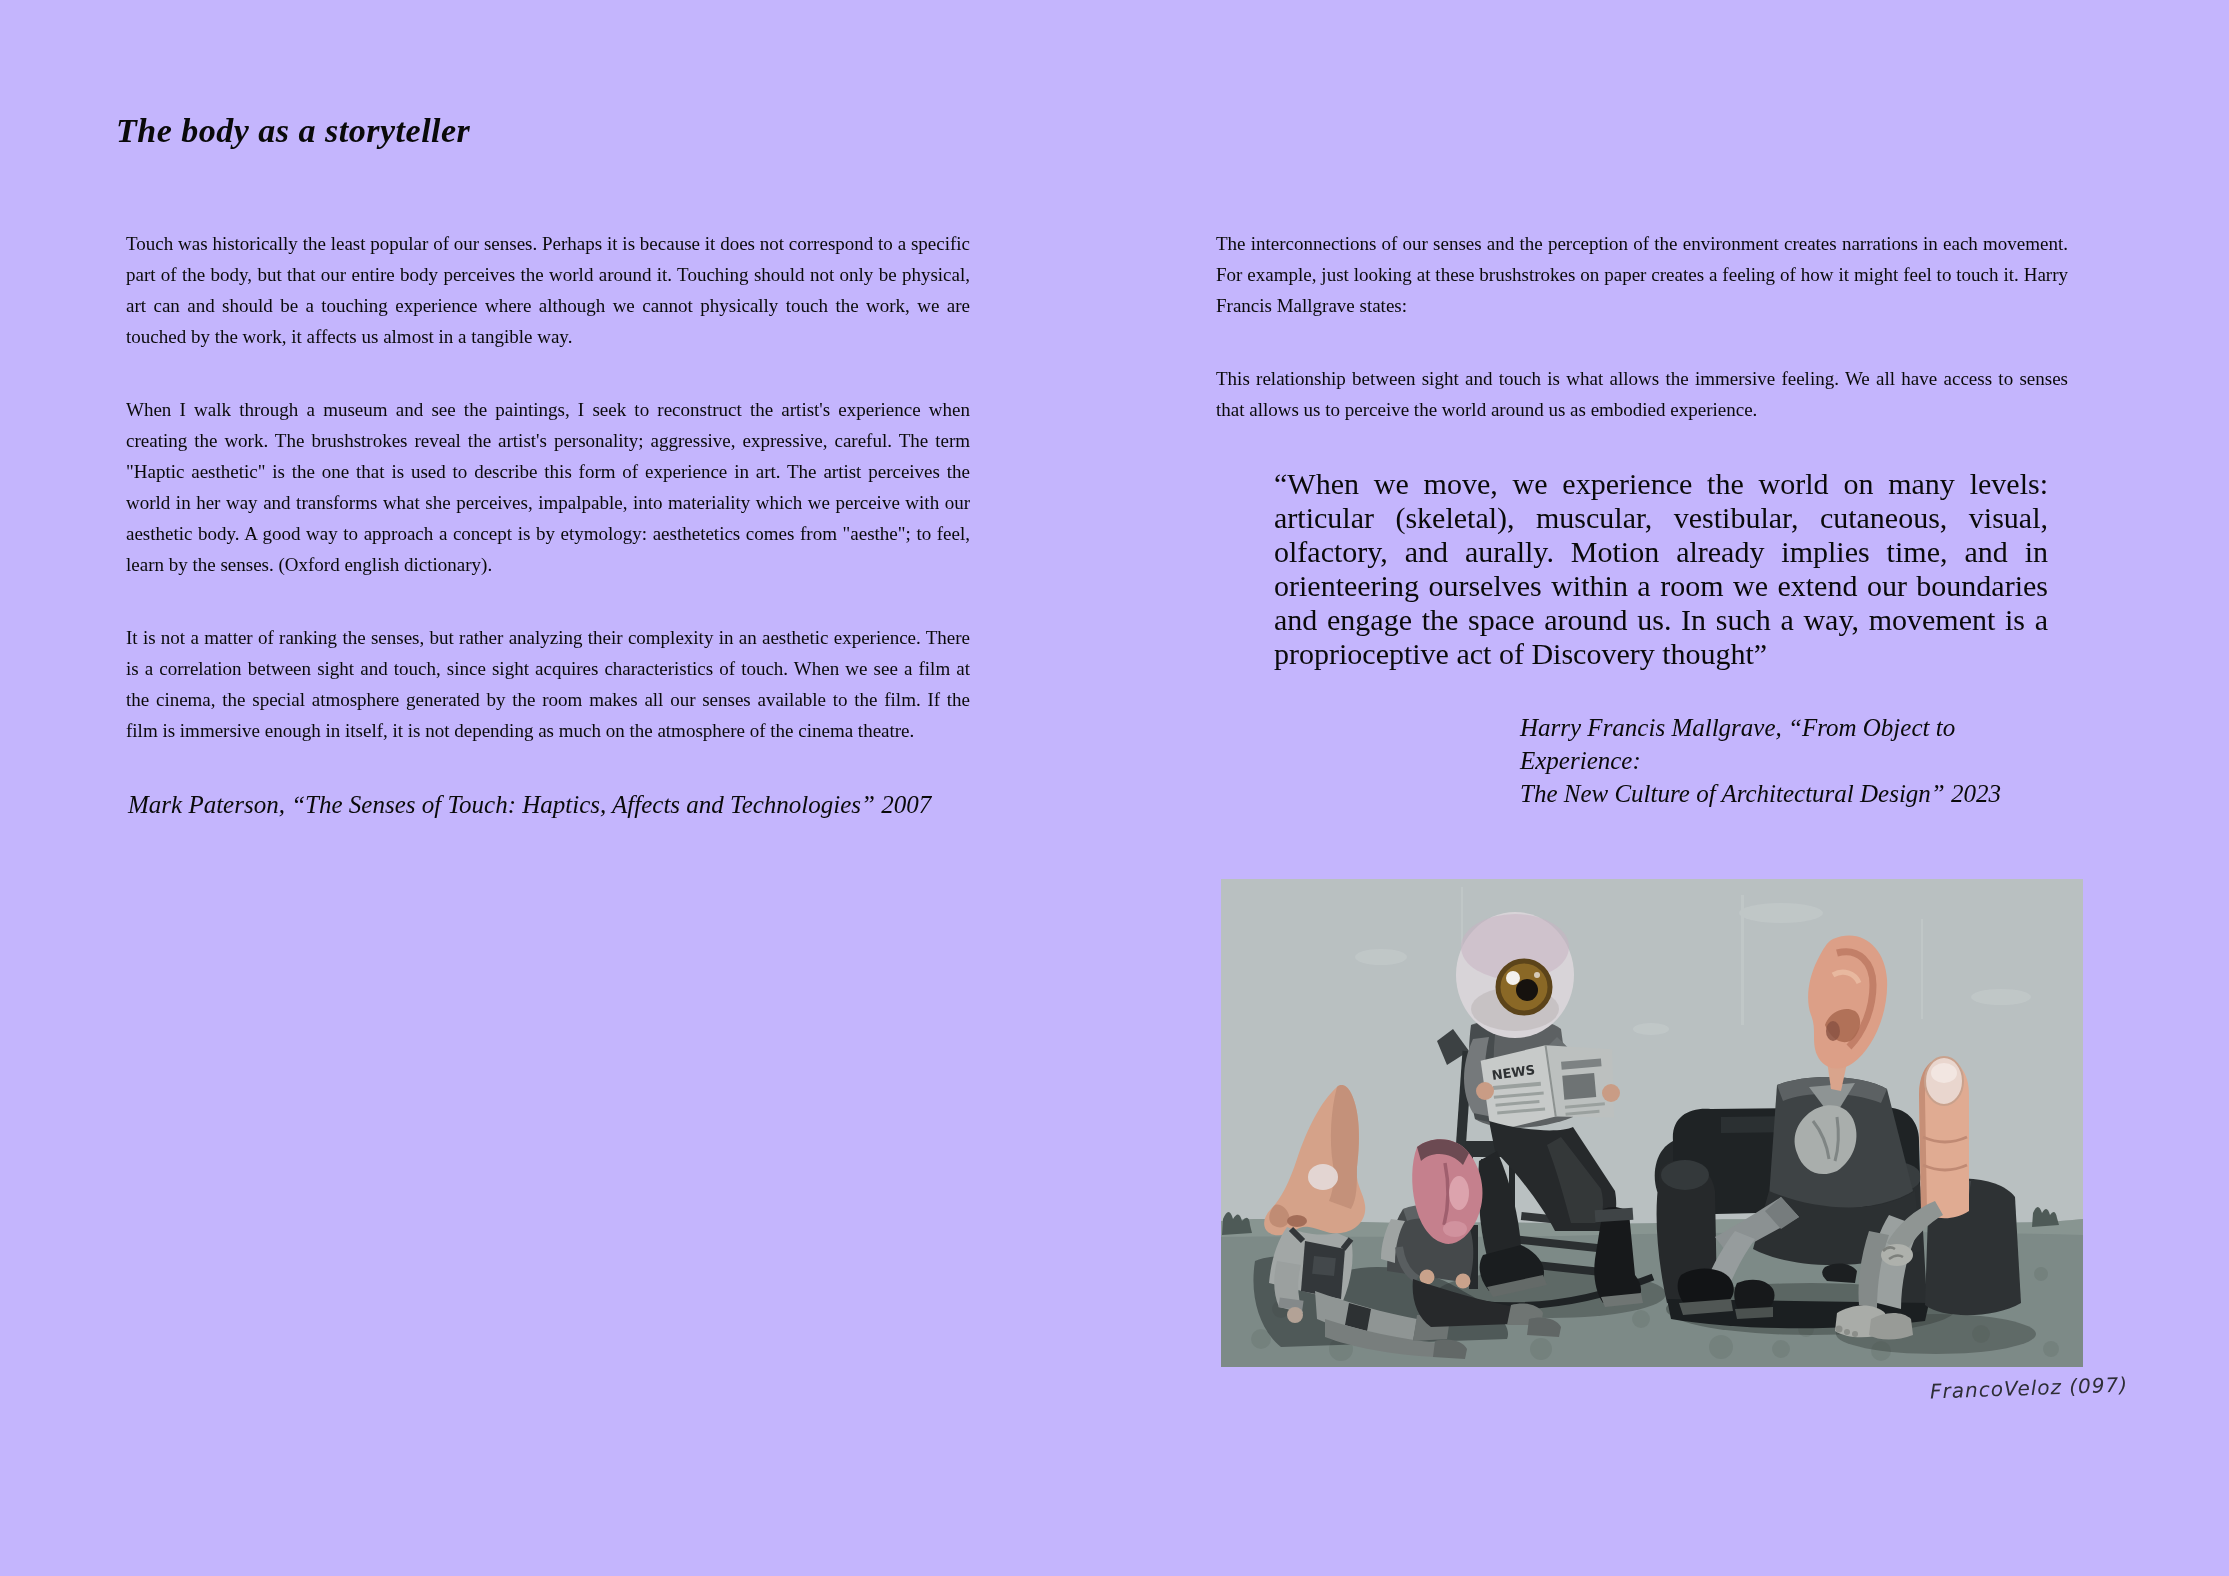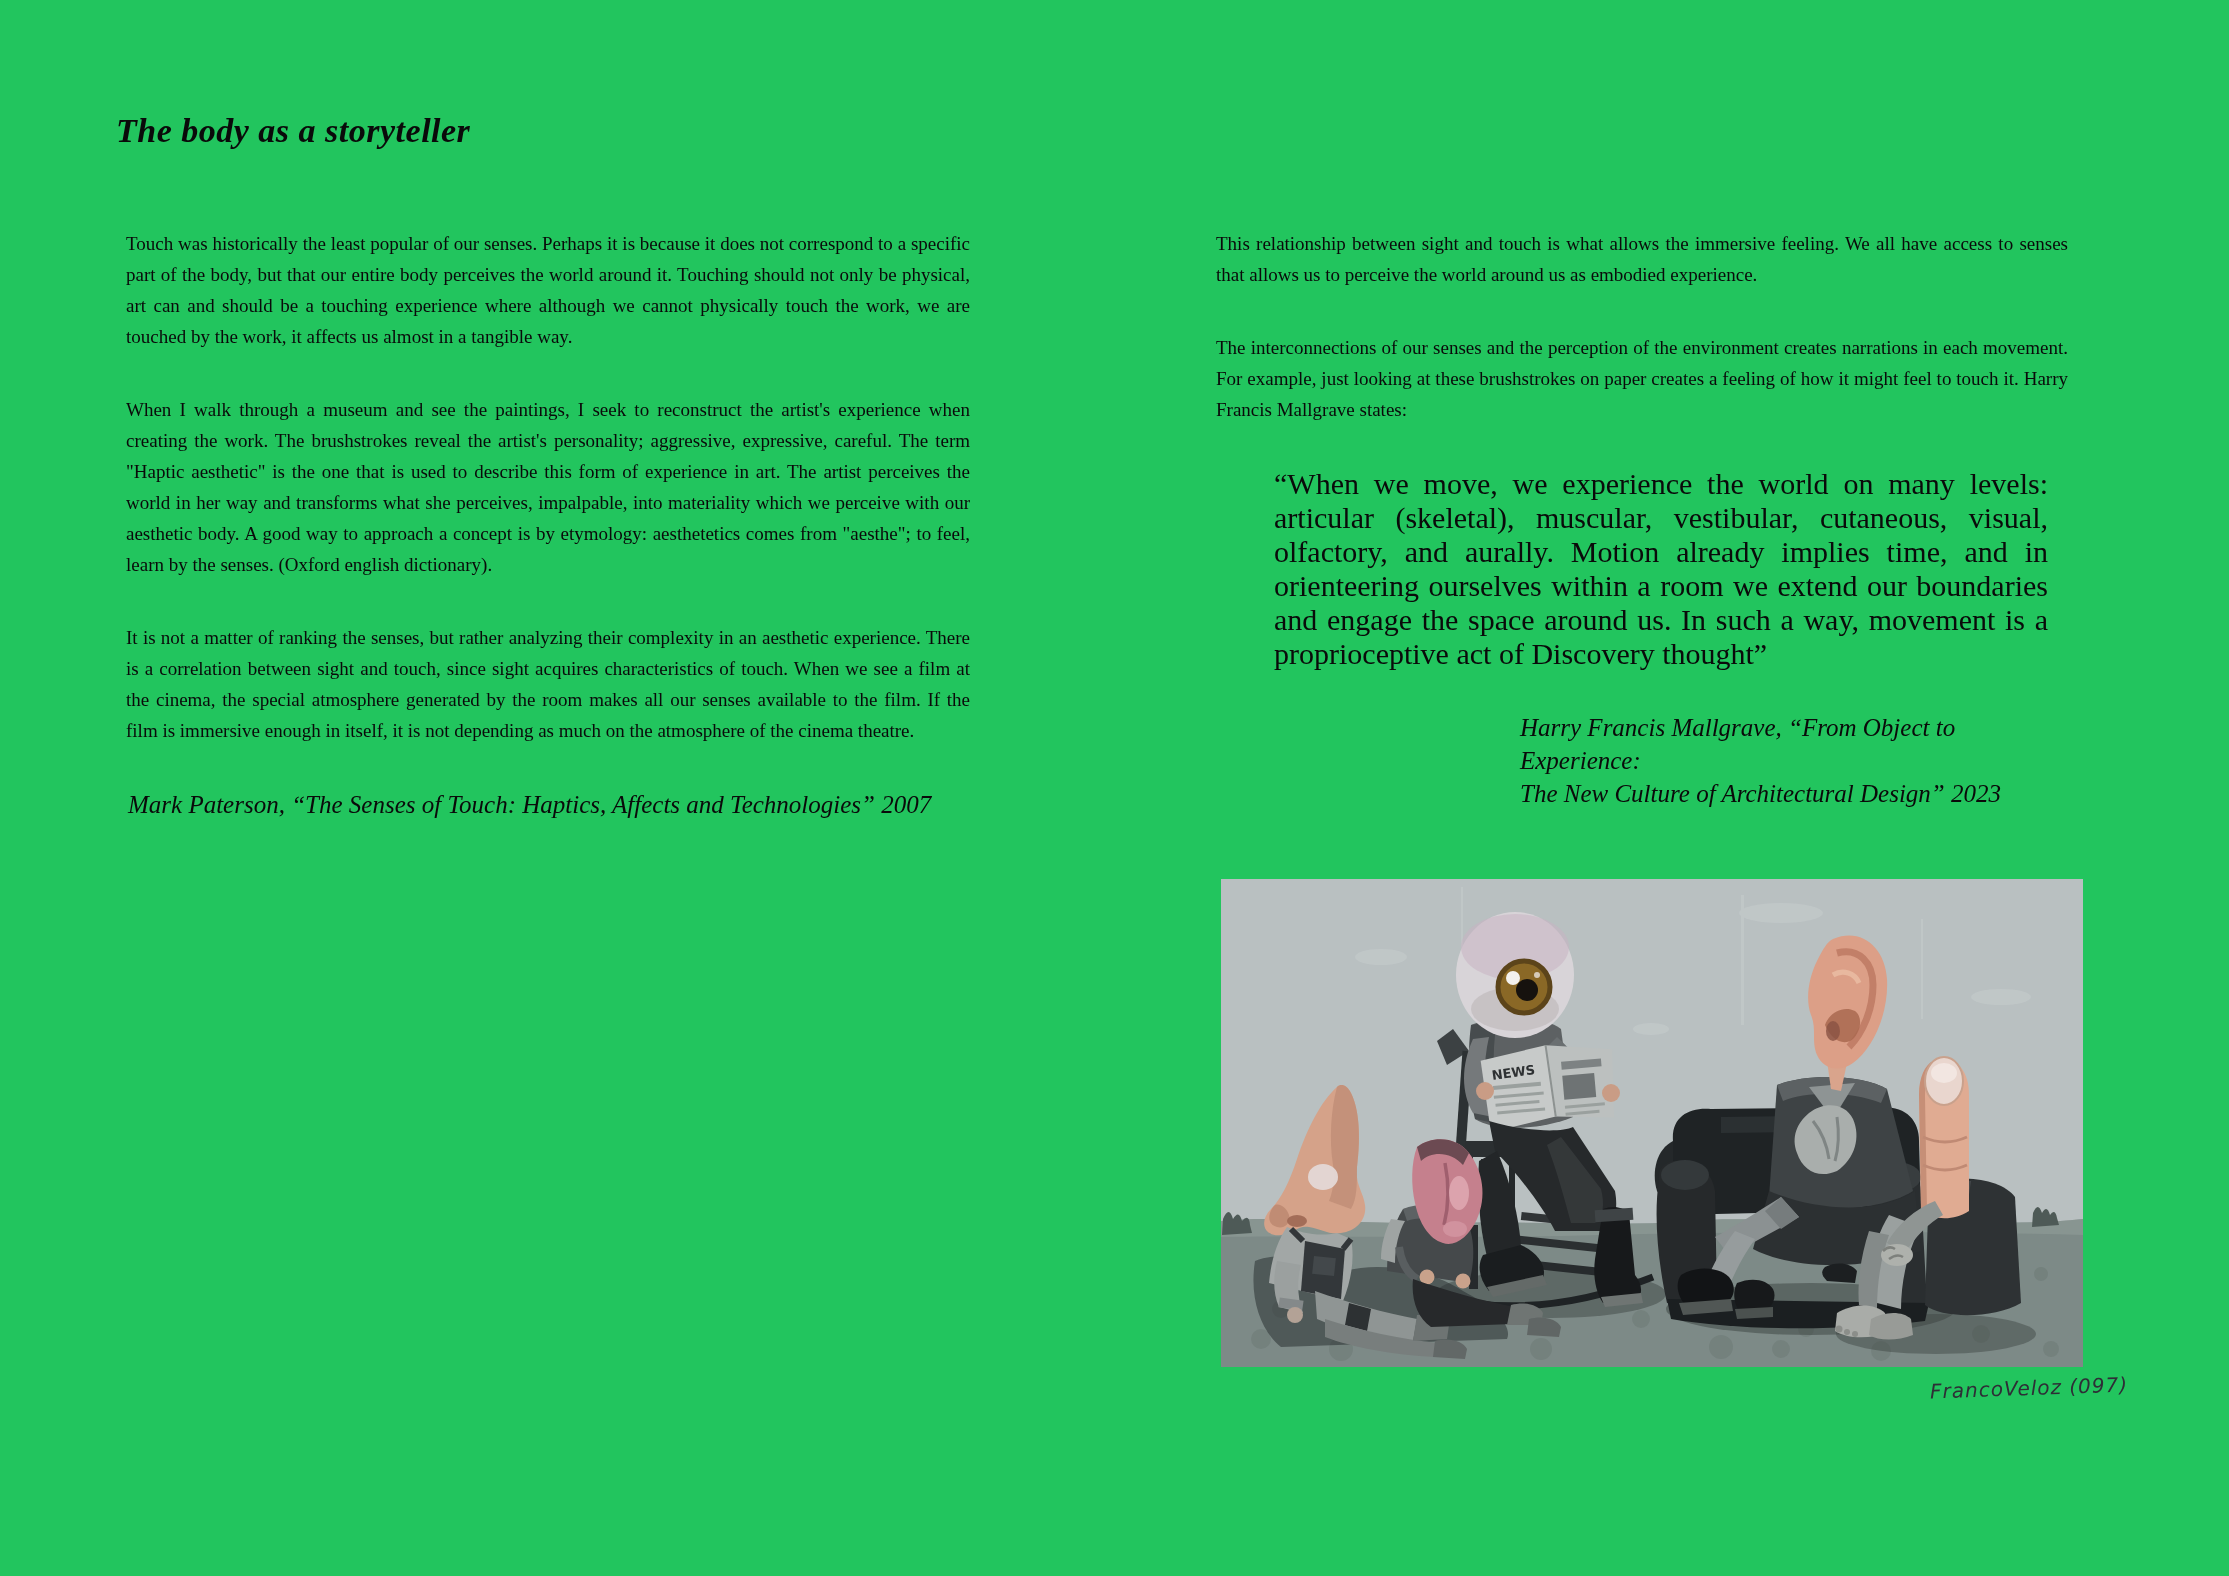--- a/index.html
+++ b/index.html
@@ -1,20 +1,20 @@
 <!DOCTYPE html>
 <html><head>
 <meta charset="utf-8">
 <style>
   html,body{margin:0;padding:0;background:#ffffff;}
   .page{
     position:relative;
     width:2229px;
     height:1576px;
-    background:#22c55e;
+    background:#c4b5fd;
     color:#0a0a0a;
     font-family:"Liberation Serif", serif;
     overflow:hidden;
   }
   .title{
     position:absolute;
     left:116px;
     top:112px;
     margin:0;
     font-size:34px;
@@ -77,22 +77,22 @@
   <h1 class="title">The body as a storyteller</h1>
 
   <section class="col left">
     <p class="body-par">Touch was historically the least popular of our senses. Perhaps it is because it does not correspond to a specific part of the body, but that our entire body perceives the world around it. Touching should not only be physical, art can and should be a touching experience where although we cannot physically touch the work, we are touched by the work, it affects us almost in a tangible way.</p>
     <p class="body-par">When I walk through a museum and see the paintings, I seek to reconstruct the artist's experience when creating the work. The brushstrokes reveal the artist's personality; aggressive, expressive, careful. The term "Haptic aesthetic" is the one that is used to describe this form of experience in art. The artist perceives the world in her way and transforms what she perceives, impalpable, into materiality which we perceive with our aesthetic body. A good way to approach a concept is by etymology: aesthetetics comes from "aesthe"; to feel, learn by the senses. (Oxford english dictionary).</p>
     <p class="body-par">It is not a matter of ranking the senses, but rather analyzing their complexity in an aesthetic experience. There is a correlation between sight and touch, since sight acquires characteristics of touch. When we see a film at the cinema, the special atmosphere generated by the room makes all our senses available to the film. If the film is immersive enough in itself, it is not depending as much on the atmosphere of the cinema theatre.</p>
     <p class="attribution">Mark Paterson, “The Senses of Touch: Haptics, Affects and Technologies” 2007</p>
   </section>
 
   <section class="col right">
+    <p class="body-par">The interconnections of our senses and the perception of the environment creates narrations in each movement. For example, just looking at these brushstrokes on paper creates a feeling of how it might feel to touch it. Harry Francis Mallgrave states:</p>
     <p class="body-par">This relationship between sight and touch is what allows the immersive feeling. We all have access to senses that allows us to perceive the world around us as embodied experience.</p>
-    <p class="body-par">The interconnections of our senses and the perception of the environment creates narrations in each movement. For example, just looking at these brushstrokes on paper creates a feeling of how it might feel to touch it. Harry Francis Mallgrave states:</p>
     <blockquote class="quote">“When we move, we experience the world on many levels: articular (skeletal), muscular, vestibular, cutaneous, visual, olfactory, and aurally. Motion already implies time, and in orienteering ourselves within a room we extend our boundaries and engage the space around us. In such a way, movement is a proprioceptive act of Discovery thought”</blockquote>
     <div class="attr-block">
       <div>Harry Francis Mallgrave, “From Object to Experience:</div>
       <div>The New Culture of Architectural Design” 2023</div>
     </div>
   </section>
 
   <figure class="artwork" role="img" aria-label="Surreal painting of five figures with sense organs for heads: a nose-headed child and a tongue-headed child sitting on the floor, an eyeball-headed man reading a newspaper in a rocking chair, an ear-headed person in a dark armchair with crossed legs, and a finger-headed figure sitting on the floor hugging its knees.">
     <svg viewBox="0 0 862 488" width="862" height="488" xmlns="http://www.w3.org/2000/svg">
 

